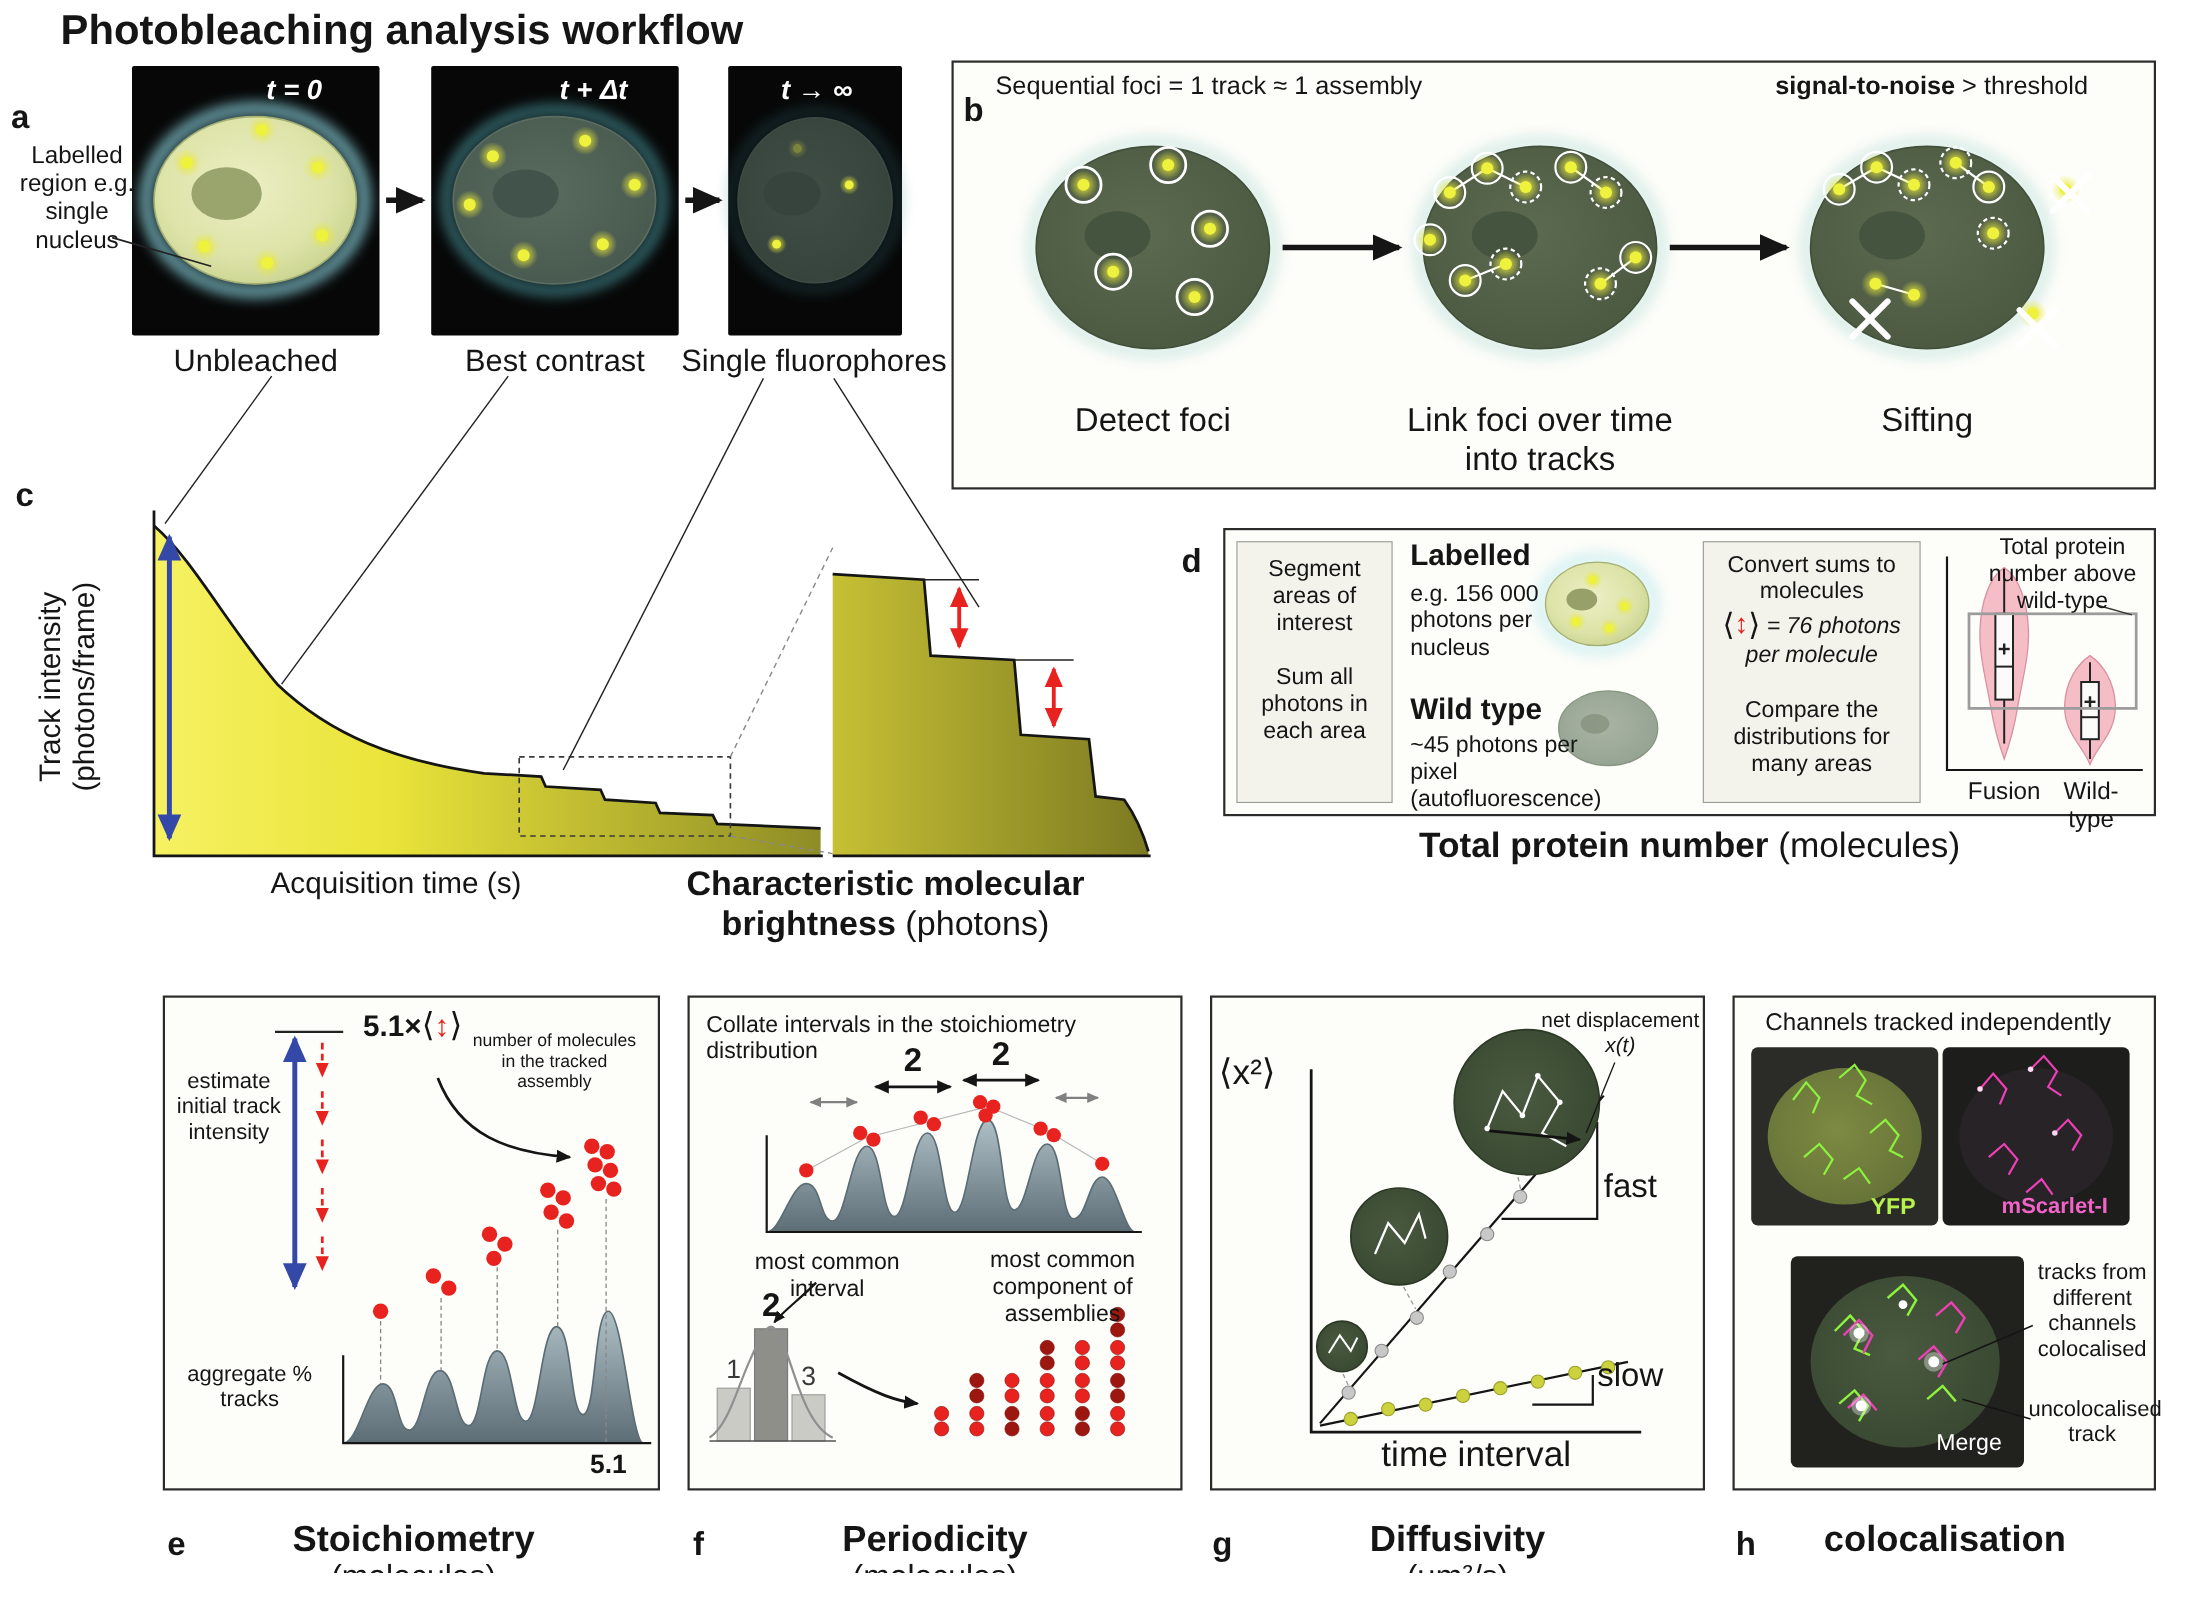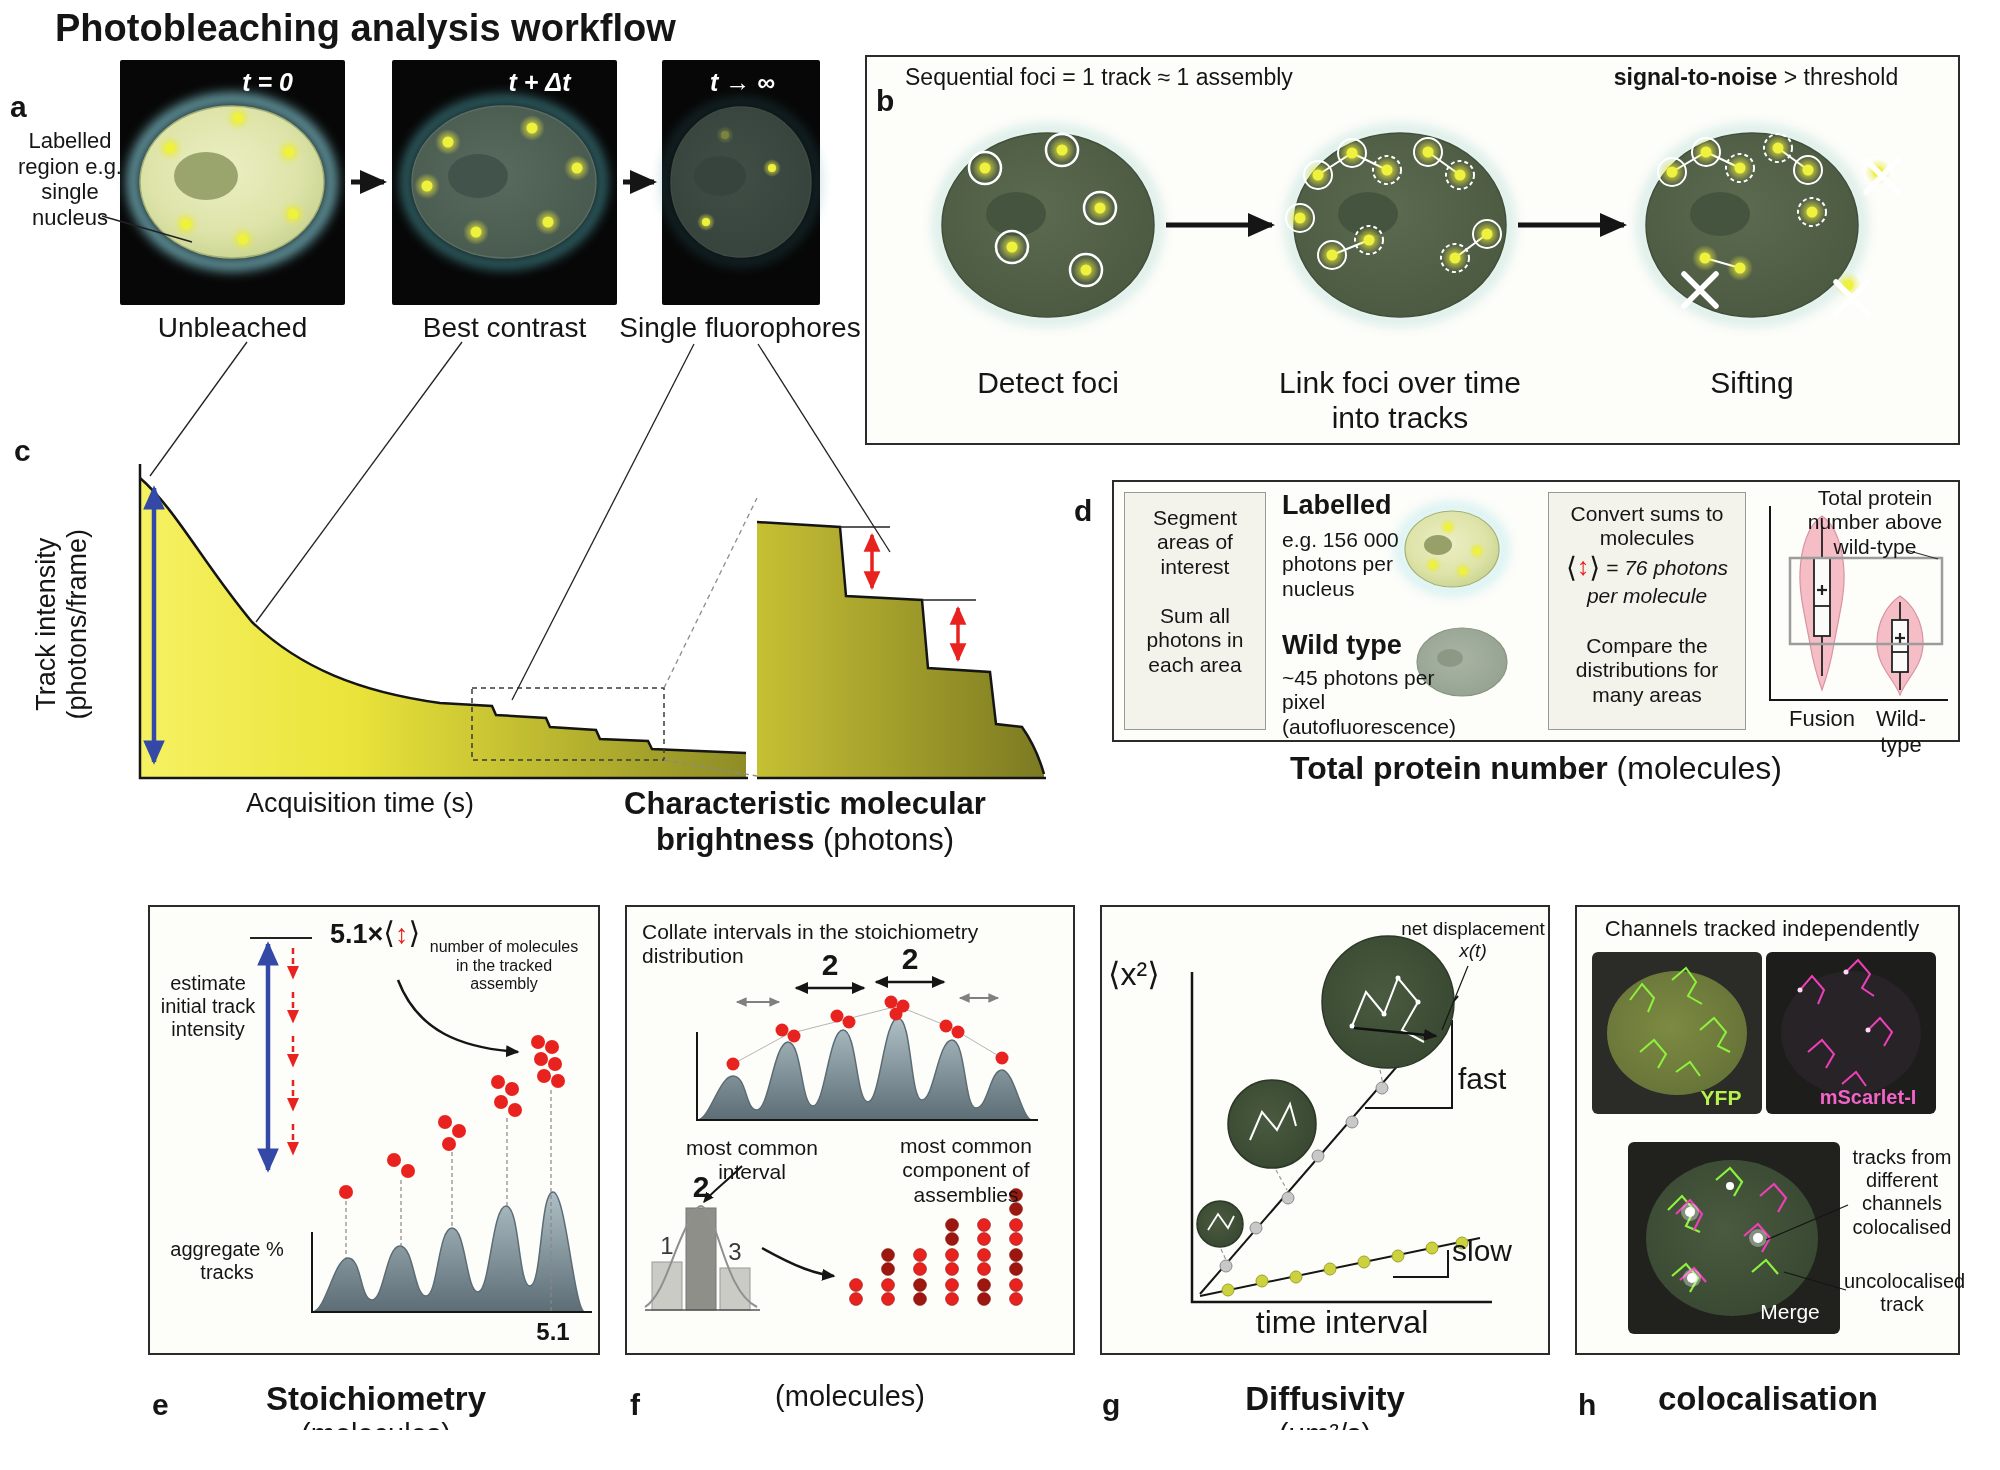--- a/index.html
+++ b/index.html
@@ -594,20 +594,21 @@
   <div class="txt c" style="left:1846px;top:1146px;width:112px;font-size:20px">tracks from different channels colocalised</div>
   <div class="txt c" style="left:1844px;top:1270px;width:116px;font-size:20px">uncolocalised track</div>
 
   <div class="txt b" style="left:152px;top:1388px;font-size:30px">e</div>
   <div class="txt c" style="left:168px;top:1380px;width:416px">
     <div class="b" style="font-size:33px">Stoichiometry</div>
     <div style="font-size:29px">(molecules)</div>
   </div>
   <div class="txt b" style="left:630px;top:1388px;font-size:30px">f</div>
   <div class="txt c" style="left:640px;top:1380px;width:420px">
+    <div class="b" style="font-size:33px">Periodicity</div>
     <div style="font-size:29px">(molecules)</div>
   </div>
   <div class="txt b" style="left:1102px;top:1388px;font-size:30px">g</div>
   <div class="txt c" style="left:1115px;top:1380px;width:420px">
     <div class="b" style="font-size:33px">Diffusivity</div>
     <div style="font-size:29px">(μm²/s)</div>
   </div>
   <div class="txt b" style="left:1578px;top:1388px;font-size:30px">h</div>
   <div class="txt c" style="left:1592px;top:1380px;width:352px">
     <div class="b" style="font-size:33px">colocalisation</div>

